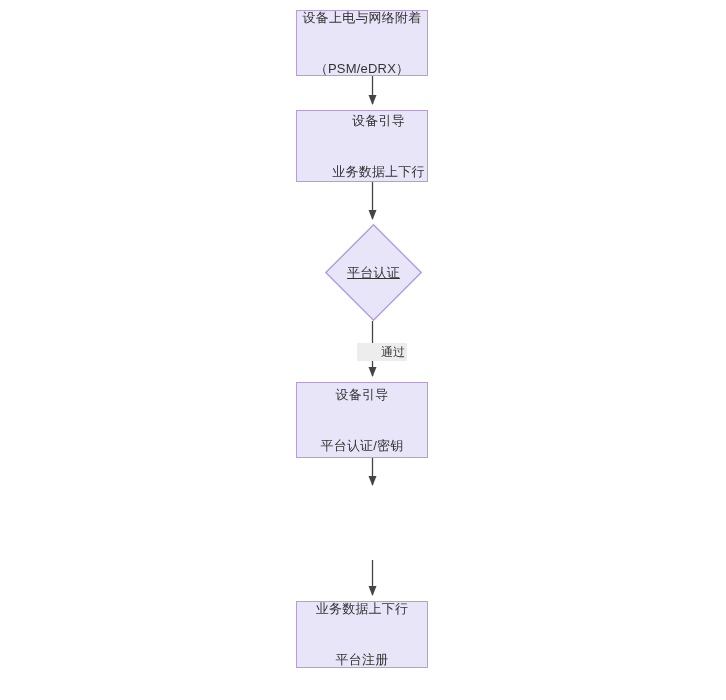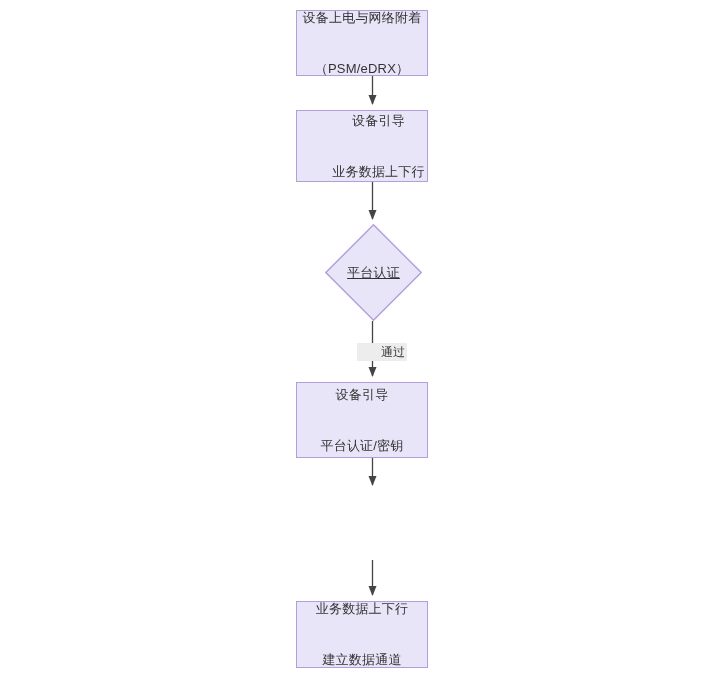--- a/index.html
+++ b/index.html
@@ -139,16 +139,16 @@
   <div class="edge-label el-pass">通过</div>
 
   <div class="node proc n4">
     <span class="line1">设备引导</span>
     <span class="line2">平台认证/密钥</span>
   </div>
 
 
   <div class="node proc n6">
     <span class="line1">业务数据上下行</span>
-    <span class="line2">建立数据通道</span>
+    <span class="line2">平台注册</span>
   </div>
 
 </div>
 
 </body></html>

